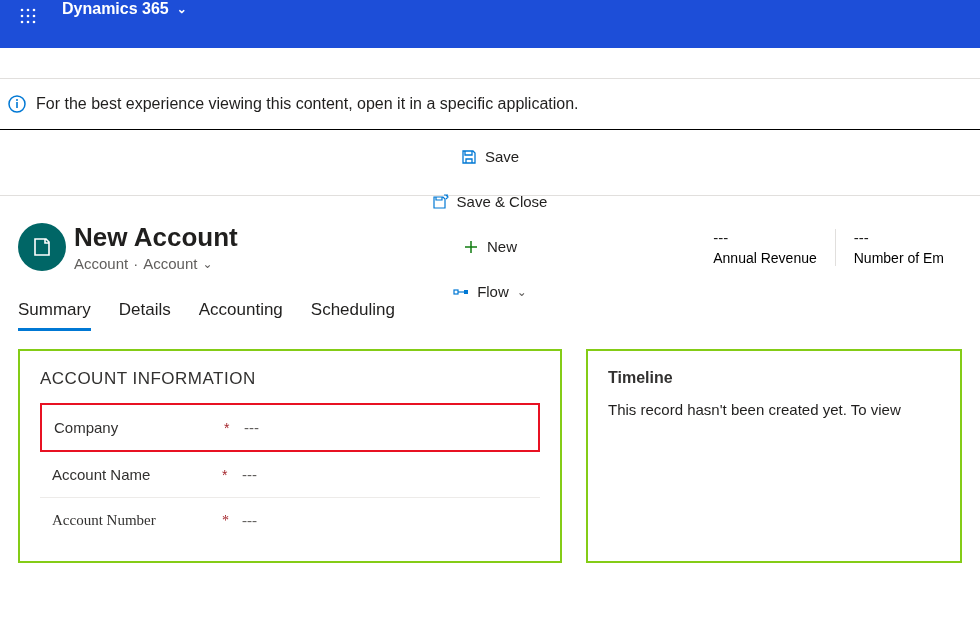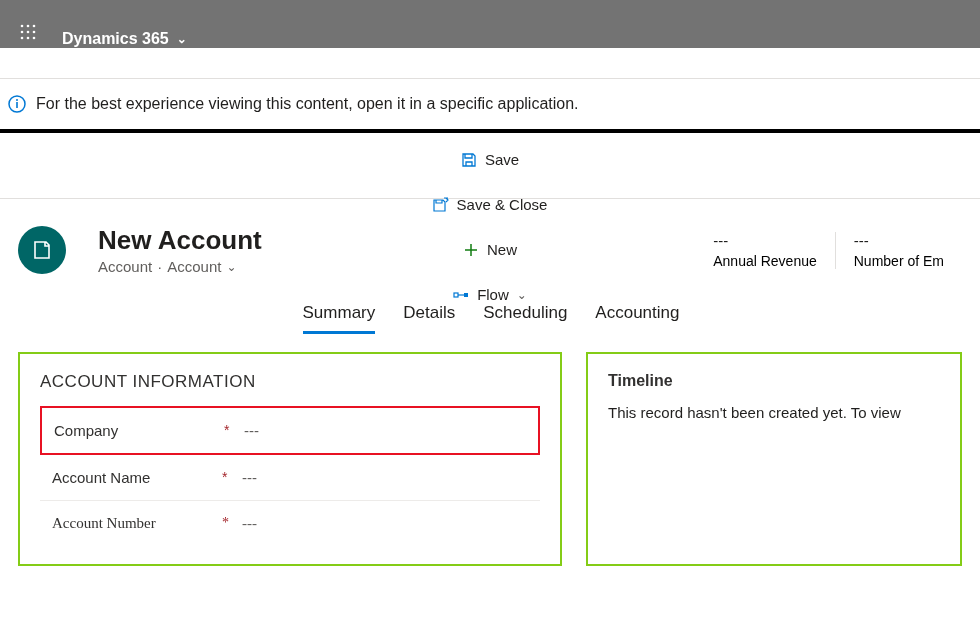--- a/index.html
+++ b/index.html
@@ -1,46 +1,46 @@
 <!DOCTYPE html>
 <html><head>
   <meta charset="utf-8">
   <style>
     * { margin: 0; padding: 0; box-sizing: border-box; }
     body { font-family: "Segoe UI", -apple-system, sans-serif; background: #fff; color: #323130; overflow: hidden; width: 980px; height: 628px; }
-    .top-nav { background: #737373; height: 48px; display: flex; align-items: flex-end; padding: 0 12px; color: #fff; }
+    .top-nav { background: #1d4ed8; height: 48px; display: flex; align-items: flex-start; padding: 0 12px; color: #fff; }
     .waffle { width: 32px; height: 32px; display: flex; align-items: center; justify-content: center; cursor: pointer; }
     .waffle svg { fill: #fff; }
     .app-name { font-size: 16px; font-weight: 600; margin-left: 18px; display: flex; align-items: center; gap: 8px; }
     .chevron { font-size: 12px; }
-    .notice-bar { background: #fff; border-bottom: 4px solid #000000; padding: 16px 8px; display: flex; gap: 10px; margin-top: 30px; border-top: 1px solid #e1dfdd;}
+    .notice-bar { background: #fff; border-bottom: 1px solid #000000; padding: 16px 8px; display: flex; gap: 10px; margin-top: 30px; border-top: 1px solid #e1dfdd;}
     .notice-icon { width: 18px; height: 18px; flex-shrink: 0; }
     .notice-text { font-size: 16px; color: #201f1e; }
     .command-bar { height: 48px; display: flex; align-items: center; gap: 28px; padding: 0 14px; border-bottom: 1px solid #e1dfdd; margin-top: 18px; flex-direction: column; }
     .cmd-btn { display: flex; align-items: center; gap: 8px; cursor: pointer; font-size: 15px; color: #201f1e; }
     .cmd-icon { width: 16px; height: 16px; flex-shrink: 0; }
     .record-header { display: flex; align-items: center; padding: 26px 18px 6px 18px; }
     .record-icon { width: 48px; height: 48px; border-radius: 50%; background: #006666; display: flex; align-items: center; justify-content: center; flex-shrink: 0; }
-    .record-title-block { margin-left: 32px; }
+    .record-title-block { margin-left: 8px; }
     .record-title { font-size: 26px; font-weight: 600; color: #201f1e; }
     .record-breadcrumb { font-size: 15px; color: #605e5c; display: flex; align-items: center; gap: 5px; margin-top: 2px; }
     .record-stats { margin-left: auto; display: flex; }
     .stat-block { padding: 0 18px; border-left: 1px solid #e1dfdd; }
     .stat-block:first-child { border-left: none; }
     .stat-value { font-size: 15px; color: #201f1e; }
     .stat-label { font-size: 14px; color: #000000; margin-top: 4px; }
-    .tabs { display: flex; gap: 28px; padding: 22px 16px 0 18px; justify-content: center; }
+    .tabs { display: flex; gap: 28px; padding: 22px 16px 0 18px; }
     .tab { font-size: 17px; padding-bottom: 8px; cursor: pointer; color: #201f1e; }
     .tab.active { border-bottom: 3px solid #0078d4; font-weight: 400; }
     .content-row { display: flex; gap: 24px; padding: 18px; }
     .card { border: 2px solid #84cc16; padding: 18px 20px; }
     .card.left { width: 544px; }
     .card.right { flex: 1; }
     .section-title { font-size: 17px; letter-spacing: 0.5px; color: #323130; margin-bottom: 14px; text-transform: uppercase; }
-    .field-row { display: flex; align-items: flex-start; padding: 14px 12px; border-bottom: 1px solid #edebe9; }
+    .field-row { display: flex; align-items: flex-end; padding: 14px 12px; border-bottom: 1px solid #edebe9; }
     .field-row.highlight { border: 2px solid #e81123; border-bottom: 2px solid #e81123; }
     .field-label { width: 170px; font-size: 15px; color: #323130; }
     .field-required { color: #a4262c; font-size: 14px; width: 20px; }
     .field-value { font-size: 15px; color: #605e5c; flex: 1; }
     .timeline-title { font-size: 16px; font-weight: 600; margin-bottom: 14px; }
     .timeline-msg { font-size: 15px; color: #201f1e; margin-top: 12px; }
   </style>
 </head>
 <body>
 
@@ -127,22 +127,22 @@
     <div class="stat-block">
       <div class="stat-value">---</div>
       <div class="stat-label">Number of Em</div>
     </div>
   </div>
 </div>
 
 <div class="tabs">
   <div class="tab active">Summary</div>
   <div class="tab">Details</div>
+  <div class="tab">Accounting</div>
   <div class="tab">Scheduling</div>
-  <div class="tab">Accounting</div>
 </div>
 
 <div class="content-row">
   <div class="card left">
     <div class="section-title">ACCOUNT INFORMATION</div>
     <div class="field-row highlight">
       <div class="field-label">Company</div>
       <div class="field-required">*</div>
       <div class="field-value">---</div>
     </div>

